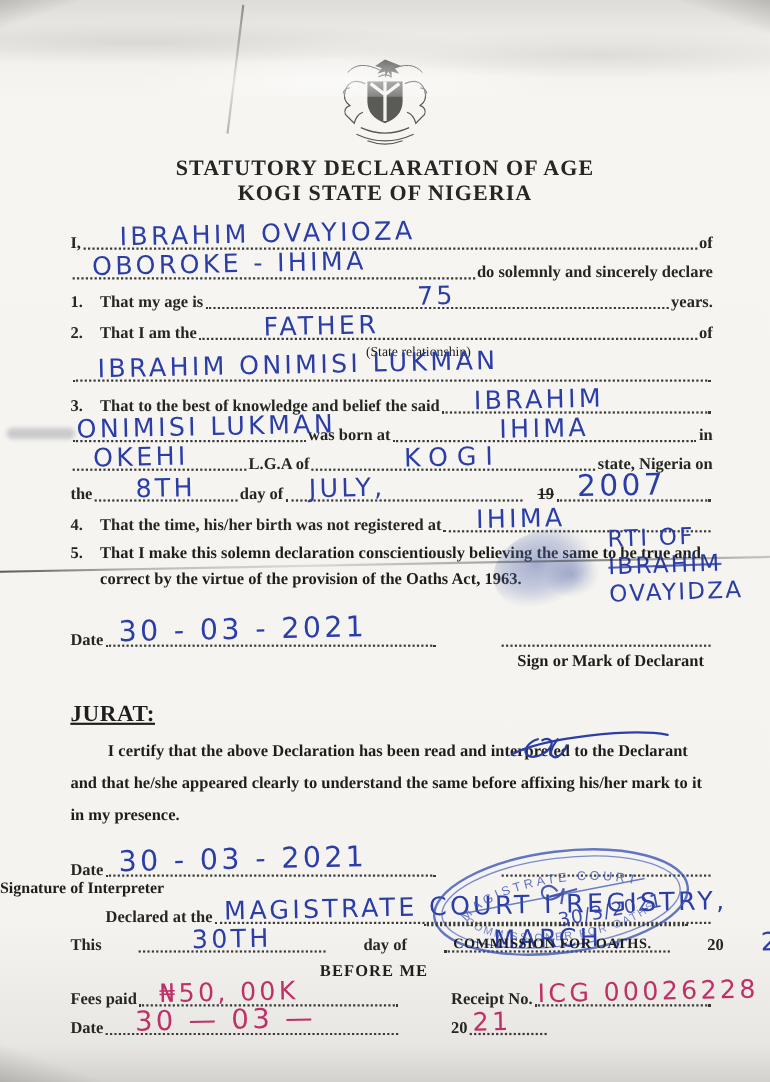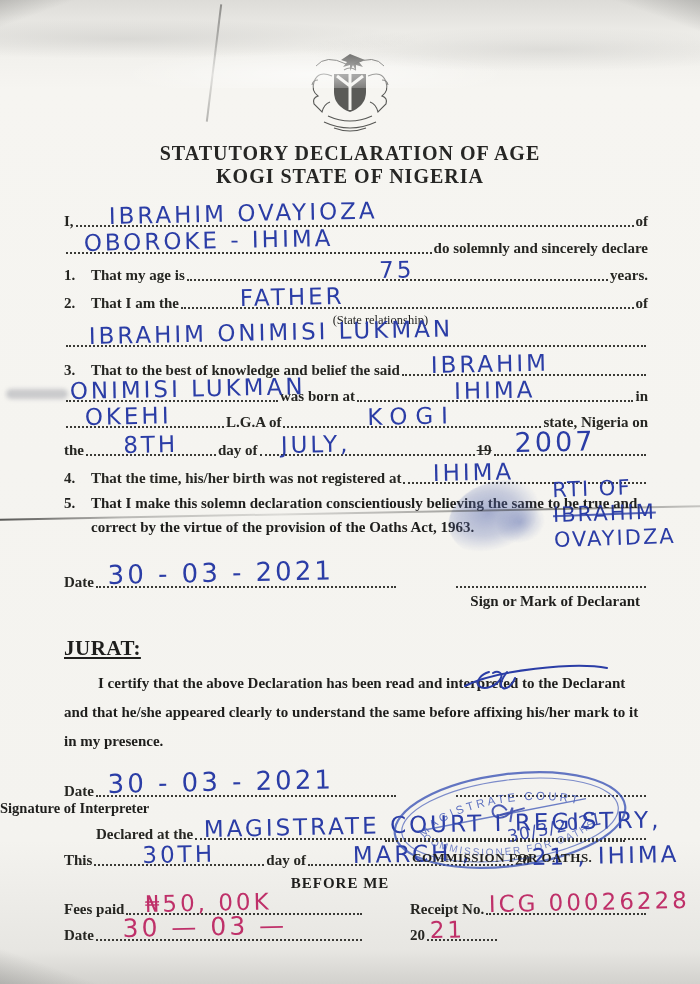--- a/index.html
+++ b/index.html
@@ -36,21 +36,21 @@
   .row{display:flex;align-items:flex-end;margin:0 52px 0 64px;height:26px;position:relative;
        font-weight:700;font-size:15px;color:#262622;}
   .row .lbl{white-space:nowrap;line-height:1.05;}
   .num{width:27px;flex:0 0 auto;line-height:1.05;}
   .fill{flex:1 1 auto;position:relative;border-bottom:2px dotted #3a3a36;margin:0 2px 3px;height:4px;}
   .hw{position:absolute;bottom:-4px;white-space:nowrap;color:#2b3da6;
       font-family:"DejaVu Sans", cursive, sans-serif;font-weight:400;letter-spacing:3px;
       font-size:20px;transform:rotate(-1.2deg);transform-origin:left bottom;}
   .hw.big{font-size:23px;}
   .hw.ctr{left:50%;transform:translateX(-50%) rotate(-1.2deg);}
-  .strike{text-decoration:line-through;}
+  .strike{text-decoration:line-through;margin-left:12px;}
   .note{position:relative;height:14px;margin:1px 52px 0 64px;font-weight:400;font-size:12.5px;}
   .note span{position:absolute;left:46%;}
   .para{margin:4px 52px 0 64px;display:flex;font-weight:700;font-size:15px;line-height:24px;}
   .para .num{line-height:24px;}
 
   
   .signrow{margin-top:22px;height:30px;}
   .fill.datefill{flex:0 0 300px;}
   .gap{flex:0 0 56px;}
   .caption-r{margin:2px 60px 0 0;text-align:right;font-weight:700;font-size:15px;padding-left:24px;}
@@ -243,21 +243,21 @@
     </div>
     <div class="interp-caption">Signature of Interpreter</div>
 
     <div class="row" style="height:26px;margin-left:96px;">
       <span class="lbl">Declared at the</span>
       <span class="fill">
         <span class="hw big" style="left:2%;">MAGISTRATE  COURT  I  REGISTRY,</span>
       </span>
     </div>
 
-    <div class="row" style="height:26px;">
+    <div class="row" style="height:26px;gap:32px;">
       <span class="lbl">This</span>
       <span class="fill" style="flex:0 0 170px;">
         <span class="hw big ctr">30TH</span>
       </span>
       <span class="lbl">day of</span>
       <span class="fill" style="flex:0 0 205px;">
         <span class="hw big" style="left:22%;">MARCH ,</span>
       </span>
       <span class="lbl">20</span>
       <span class="fill" style="border-bottom:none;">

